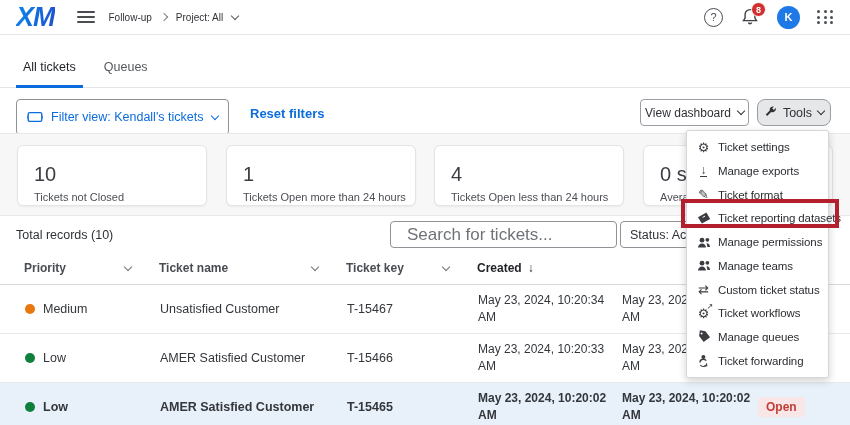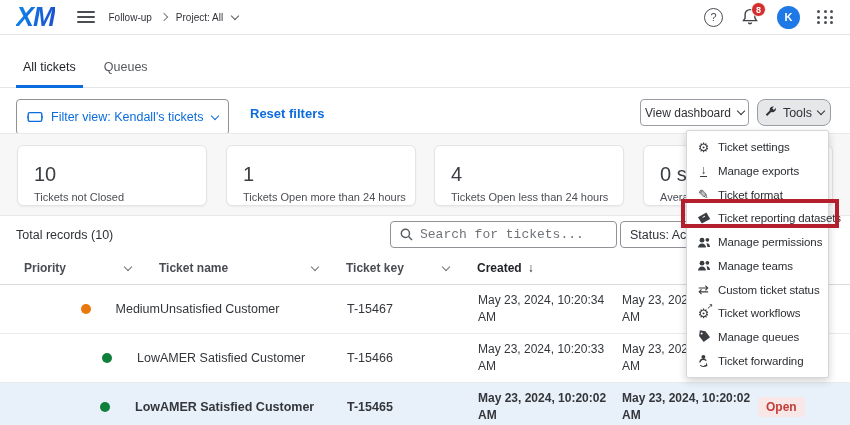--- a/index.html
+++ b/index.html
@@ -58,39 +58,39 @@
   .card { position:absolute; top:11px; width:190px; height:61px; background:#fff; border:1px solid #e3e4e6;
           border-radius:6px; box-shadow:0 1px 2px rgba(0,0,0,.05); padding:17px 16px; }
   .card .val { font-size:20px; color:#3a3d42; }
   .card .lbl { font-size:11px; color:#4b4e54; margin-top:5px; white-space:nowrap; }
 
   
   .toolbar { position:absolute; top:216px; left:0; width:850px; height:36px; background:#fff; }
   .total { position:absolute; left:16px; top:12px; font-size:12.5px; color:#2f3237; }
   .search-box { position:absolute; left:390px; top:5px; width:227px; height:27px; border:1px solid #8f9297;
                 border-radius:4px; background:#fff; display:flex; align-items:center; padding:0 9px; gap:7px; }
-  .search-box input { border:none; outline:none; flex:1; font-size:13px; color:#a16207;
-                      font-family:Liberation Mono, monospace; background:transparent; }
+  .search-box input { border:none; outline:none; flex:1; font-size:17px; color:#a16207;
+                      font-family:Liberation Sans, sans-serif; background:transparent; }
   .search-box input::placeholder { color:#6f7278; }
   .status-btn { position:absolute; left:620px; top:5px; width:112px; height:27px; border:1px solid #8f9297;
                 border-radius:4px; background:#fff; font-size:12.5px; color:#2f3237; display:flex;
                 align-items:center; padding:0 9px; cursor:pointer; white-space:nowrap; overflow:hidden; }
 
   
   .thead { position:absolute; top:252px; left:0; width:850px; height:33px; border-bottom:1px solid #d8d9db;
            display:grid; grid-template-columns:135px 187px 131px 144px 136px 1fr; padding-left:24px;
            align-items:center; font-size:12px; font-weight:700; color:#494c52; background:#fff;}
   .th { display:flex; align-items:center; justify-content:space-between; padding-right:28px; cursor:pointer; }
   .th .chev { color:#6f7278; }
   .sort-arrow { font-size:12px; margin-left:6px; font-weight:400; }
   .trow { position:absolute; left:0; width:850px; height:49px; border-bottom:1px solid #e9eaec;
           display:grid; grid-template-columns:135px 187px 131px 144px 136px 1fr; padding-left:25px;
           align-items:center; font-size:12.5px; color:#33363b; background:#fff; cursor:pointer; }
   .trow.selected { background:#e8f1fa; font-weight:700; }
-  .prio { display:flex; align-items:center; gap:25px;justify-content:flex-end; }
+  .prio { display:flex; align-items:center; gap:8px; }
   .dot { width:10px; height:10px; border-radius:50%; flex:none; }
   .dcell { font-size:12px; white-space:pre-line; line-height:1.45; padding-right:6px; }
   .open-badge { display:inline-block; background:#f9e6e6; color:#c13d38; font-size:12px;
                 padding:3px 8px; border-radius:3px; }
 
   
   .menu { position:absolute; left:686px; top:130px; width:143px; height:248px; background:#fff;
           border:1px solid #d5d6d8; border-radius:2px; box-shadow:0 3px 8px rgba(0,0,0,.18);
           z-index:40; display:flex; flex-direction:column; justify-content:space-evenly; padding:4px 0; }
   .mi { display:flex; align-items:center; gap:6px; padding-left:8px; font-size:11.5px; letter-spacing:-0.1px;

